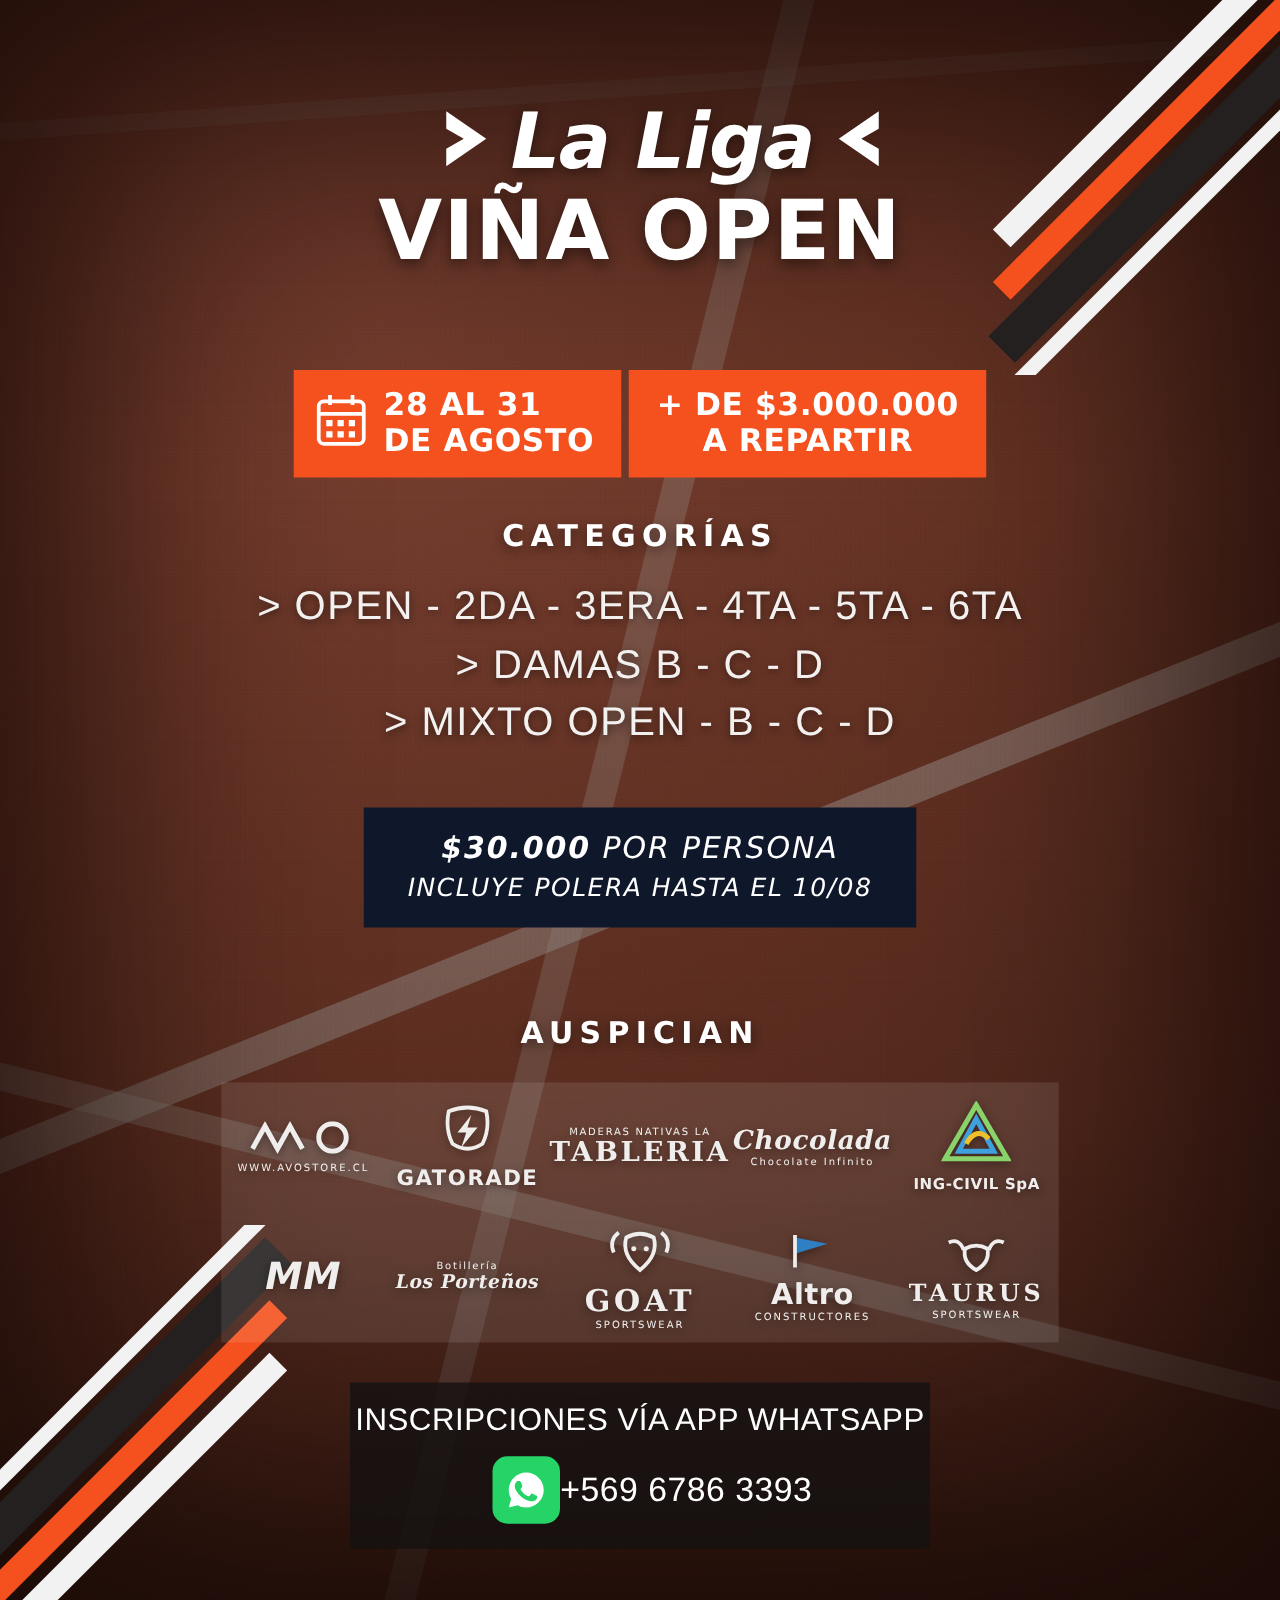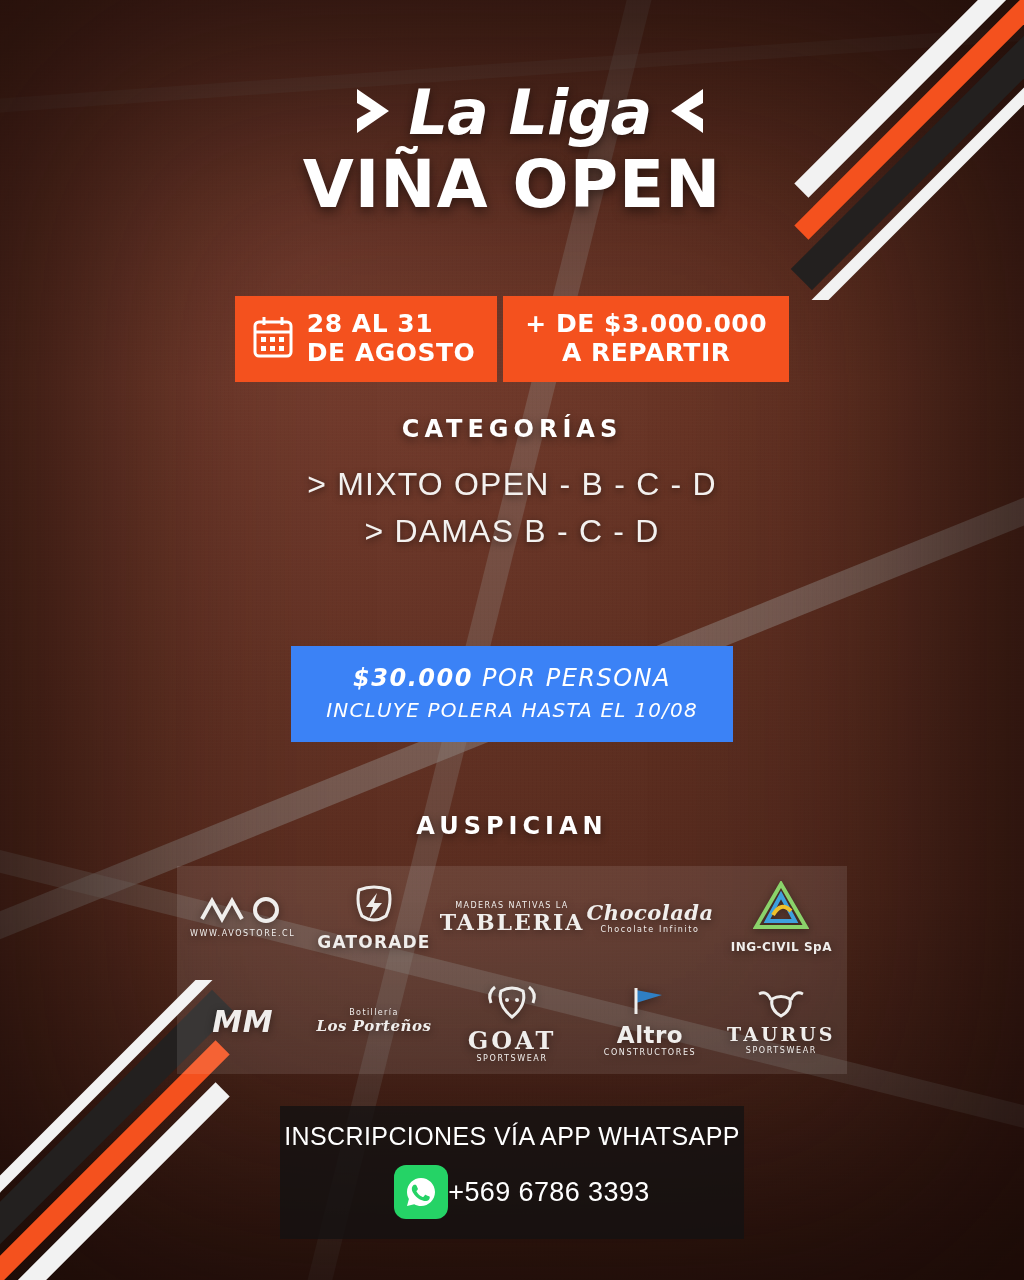--- a/index.html
+++ b/index.html
@@ -198,21 +198,21 @@
   
   .preventa {
     position: absolute;
     top: 624px;
     left: 0;
     width: 100%;
   }
   .preventa-box {
     margin: 22px auto 0;
     width: 422px;
-    background: #3b82f6;
+    background: #0f172a;
     padding: 16px 10px 18px;
     text-align: center;
   }
   .pv-line1 {
     font-family: "DejaVu Sans", sans-serif;
     font-style: italic;
     font-size: 24px;
     color: #fff;
     letter-spacing: 1.5px;
     line-height: 1.4;
@@ -390,22 +390,23 @@
     </div>
     <div class="pill pill-prize">
       <span class="pill-text">+ DE $3.000.000
 A REPARTIR</span>
     </div>
   </div>
 
   <div class="categorias">
     <div class="sec-title">CATEGORÍAS</div>
     <div class="cat-list">
+      <div class="cat-line">&gt; OPEN - 2DA - 3ERA - 4TA - 5TA - 6TA</div>
+      <div class="cat-line">&gt; DAMAS B - C - D</div>
       <div class="cat-line">&gt; MIXTO OPEN - B - C - D</div>
-      <div class="cat-line">&gt; DAMAS B - C - D</div>
     </div>
   </div>
 
   <div class="preventa">
     <div class="preventa-box">
       <div class="pv-line1">
         <b>$30.000</b>
         <span>POR PERSONA</span>
       </div>
       <div class="pv-line2">INCLUYE POLERA HASTA EL 10/08</div>

